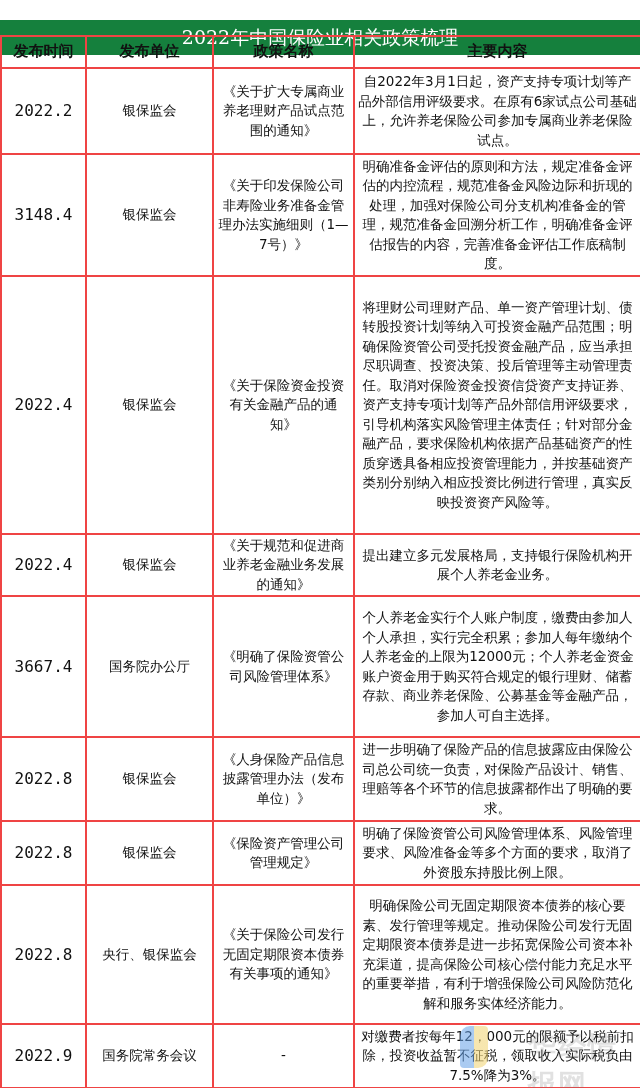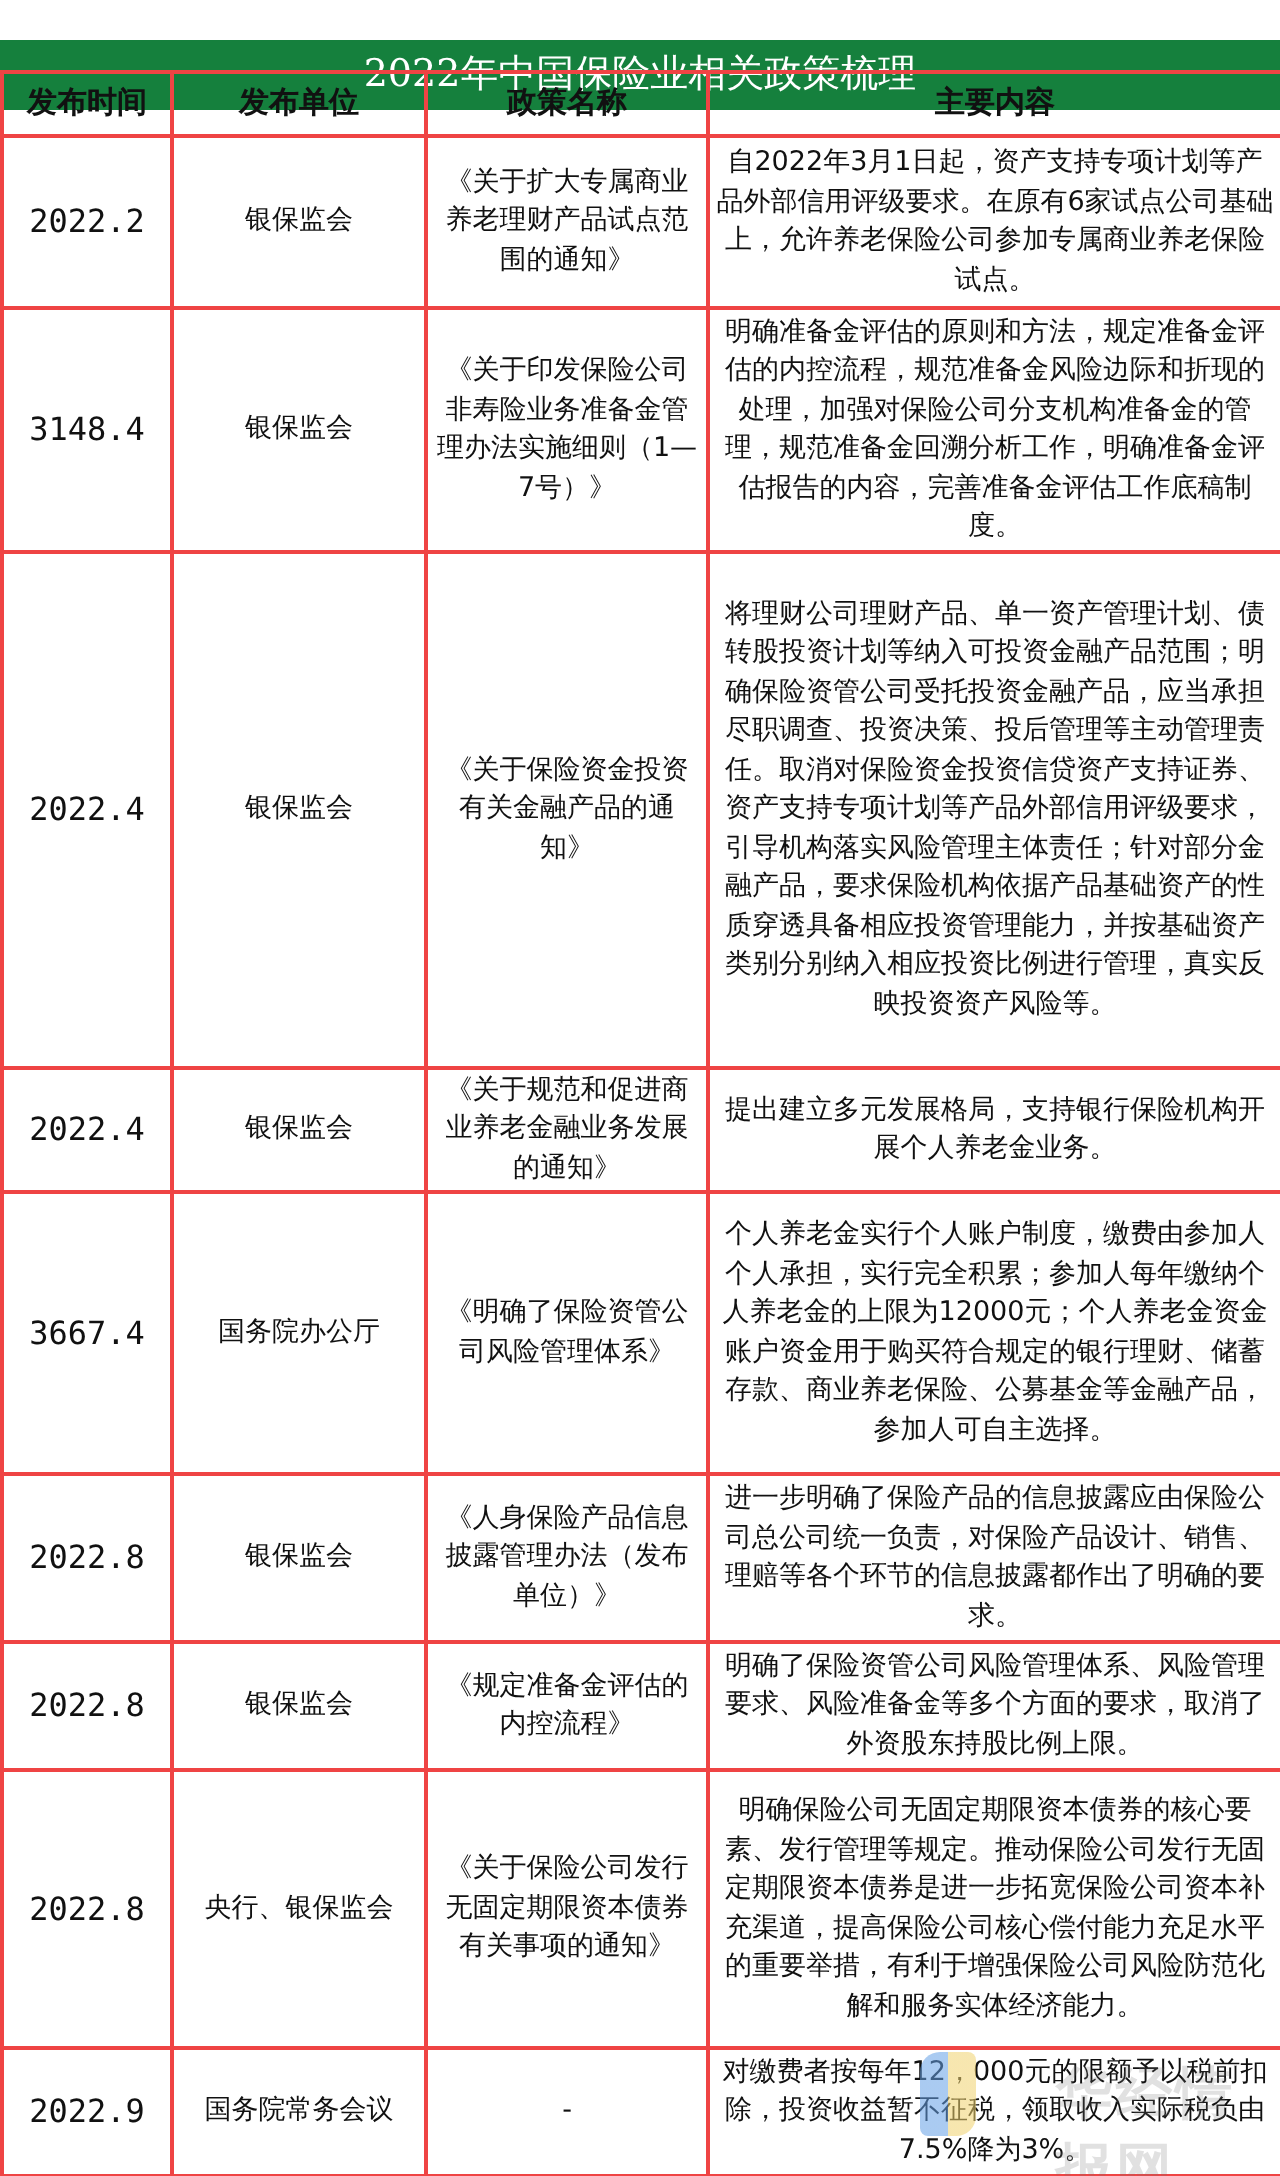--- a/index.html
+++ b/index.html
@@ -74,21 +74,21 @@
     </tr>
     <tr style="height:84px">
       <td class="date">2022.8</td>
       <td>银保监会</td>
       <td>《人身保险产品信息披露管理办法（发布单位）》</td>
       <td class="content">进一步明确了保险产品的信息披露应由保险公司总公司统一负责，对保险产品设计、销售、理赔等各个环节的信息披露都作出了明确的要求。</td>
     </tr>
     <tr style="height:64px">
       <td class="date">2022.8</td>
       <td>银保监会</td>
-      <td>《规定准备金评估的内控流程》</td>
+      <td>《保险资产管理公司管理规定》</td>
       <td class="content">明确了保险资管公司风险管理体系、风险管理要求、风险准备金等多个方面的要求，取消了外资股东持股比例上限。</td>
     </tr>
     <tr style="height:139px">
       <td class="date">2022.8</td>
       <td>央行、银保监会</td>
       <td>《关于保险公司发行无固定期限资本债券有关事项的通知》</td>
       <td class="content">明确保险公司无固定期限资本债券的核心要素、发行管理等规定。推动保险公司发行无固定期限资本债券是进一步拓宽保险公司资本补充渠道，提高保险公司核心偿付能力充足水平的重要举措，有利于增强保险公司风险防范化解和服务实体经济能力。</td>
     </tr>
     <tr style="height:64px">
       <td class="date">2022.9</td>

